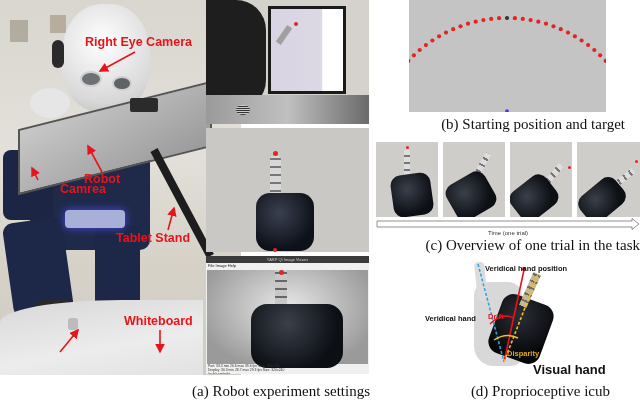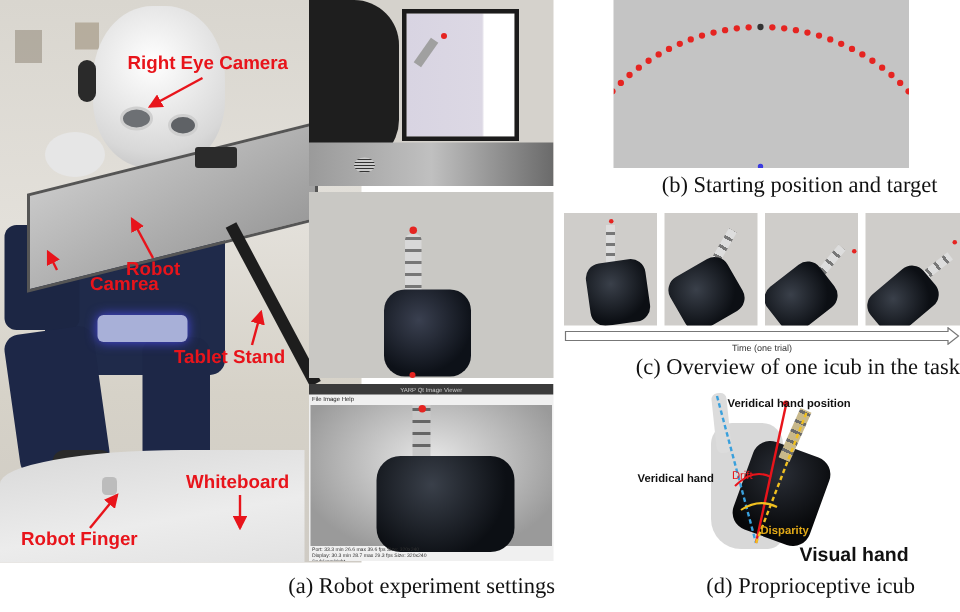--- a/index.html
+++ b/index.html
@@ -39,21 +39,20 @@
   <div class="abs" style="left:40px;top:322px;width:36px;height:20px;background:repeating-linear-gradient(90deg,#c6c6c6 0 6px,#8d8d8d 6px 8px);border-radius:4px;"></div>
 
   <div class="abs" style="left:0;top:300px;width:203px;height:75px;background:linear-gradient(170deg,#d8d8d8 0%,#ececec 60%,#e2e2e2 100%);border-radius:60% 0 0 0 / 30% 0 0 0;"></div>
   <div class="abs" style="left:68px;top:318px;width:10px;height:12px;background:#bcbcbc;border-radius:3px;"></div>
 
   <span class="redlabel" style="left:85px;top:35px;">Right Eye Camera</span>
   <span class="redlabel" style="left:84px;top:172px;">Robot</span>
   <span class="redlabel" style="left:23px;top:182px;margin-left:37px;">Camrea</span>
   <span class="redlabel" style="left:116px;top:231px;">Tablet Stand</span>
   <span class="redlabel" style="left:124px;top:314px;">Whiteboard</span>
-  <span class="redlabel" style="left:14px;top:352px;">Robot Finger</span>
 
   <svg class="abs" style="left:0;top:0;" width="203" height="375">
     <defs>
         <marker id="ah" markerWidth="6" markerHeight="6" refX="5" refY="3" orient="auto">
           <path d="M0,0 L6,3 L0,6 z" fill="#e8141b"></path>
         </marker>
       </defs>
     <line x1="135" y1="52" x2="100" y2="71" stroke="#e8141b" stroke-width="1.6" marker-end="url(#ah)"></line>
     <line x1="102" y1="172" x2="88" y2="146" stroke="#e8141b" stroke-width="1.6" marker-end="url(#ah)"></line>
     <line x1="38" y1="180" x2="32" y2="168" stroke="#e8141b" stroke-width="1.6" marker-end="url(#ah)"></line>
@@ -150,34 +149,34 @@
   <div class="photo" style="left:201px;top:0;width:63px;height:75px;background:#cfcdca;">
     <div class="abs" style="left:44px;top:24px;width:6px;height:24px;background:repeating-linear-gradient(0deg,#ddd 0 5px,#777 5px 7px);transform:rotate(52deg);"></div>
     <div class="abs" style="left:58px;top:18px;width:3px;height:3px;border-radius:50%;background:#e52421;"></div>
     <div class="abs" style="left:2px;top:42px;width:46px;height:32px;background:radial-gradient(circle at 40% 35%,#3a404a,#0c0f14 70%);border-radius:10px;transform:rotate(-40deg);"></div>
   </div>
 </div>
 <svg class="abs" style="left:376px;top:218px;" width="264" height="12">
   <path d="M1,3 L256,3 L256,0.5 L263,6 L256,11.5 L256,9 L1,9 Z" fill="#fff" stroke="#777" stroke-width="0.8"></path>
 </svg>
 <div class="abs small-sans" style="left:376px;top:230px;width:264px;text-align:center;font-size:6px;color:#333;">Time (one trial)</div>
-<div class="caption" style="left:376px;top:237px;width:264px;font-size:15px;">(c) Overview of one icub in the task</div>
+<div class="caption" style="left:376px;top:237px;width:264px;font-size:15px;">(c) Overview of one trial in the task</div>
 
 <div class="abs" style="left:460px;top:262px;width:150px;height:108px;">
   <div class="abs" style="left:14px;top:20px;width:48px;height:84px;background:#d4d4d4;border-radius:14px 14px 10px 20px;opacity:.9;"></div>
   <div class="abs" style="left:16px;top:0;width:10px;height:40px;background:#dcdcdc;border-radius:4px;transform:rotate(-6deg);"></div>
   <div class="abs" style="left:34px;top:36px;width:54px;height:62px;background:radial-gradient(circle at 40% 30%,#2a2e36,#060709 75%);border-radius:12px;transform:rotate(20deg);"></div>
   <div class="abs" style="left:66px;top:10px;width:8px;height:36px;background:repeating-linear-gradient(0deg,#c8b88a 0 5px,#6a6a6a 5px 7px);transform:rotate(24deg);"></div>
   <svg class="abs" style="left:0;top:0;" width="150" height="108">
     <line x1="18" y1="2" x2="44" y2="100" stroke="#3aa0dc" stroke-width="1.6" stroke-dasharray="3,2"></line>
     <line x1="44" y1="100" x2="64" y2="8" stroke="#e8141b" stroke-width="1.6"></line>
     <circle cx="64" cy="7" r="2" fill="#e8141b"></circle>
     <line x1="44" y1="100" x2="78" y2="12" stroke="#f0c020" stroke-width="1.6" stroke-dasharray="3,2"></line>
     <path d="M30,62 Q42,50 54,56" fill="none" stroke="#e8141b" stroke-width="1.4"></path>
     <path d="M34,78 Q46,70 58,76" fill="none" stroke="#f0c020" stroke-width="1.4"></path>
   </svg>
 </div>
 <span class="abs small-sans" style="left:485px;top:264px;font-size:7.5px;font-weight:bold;color:#111;white-space:nowrap;">Veridical hand position</span>
 <span class="abs small-sans" style="left:425px;top:314px;font-size:7.5px;font-weight:bold;color:#111;white-space:nowrap;">Veridical hand</span>
-<span class="abs small-sans" style="left:488px;top:312px;font-size:7.5px;font-weight:normal;color:#e8141b;white-space:nowrap;">Drift</span>
+<span class="abs small-sans" style="left:488px;top:312px;font-size:7.5px;font-weight:bold;color:#e8141b;white-space:nowrap;">Drift</span>
 <span class="abs small-sans" style="left:507px;top:349px;font-size:7.5px;font-weight:bold;color:#e0a818;white-space:nowrap;">Disparity</span>
 <span class="abs small-sans" style="left:533px;top:362px;font-size:13px;font-weight:bold;color:#111;white-space:nowrap;">Visual hand</span>
 <div class="caption" style="left:410px;top:383px;width:200px;font-size:15px;">(d) Proprioceptive icub</div>
 
 </body></html>

